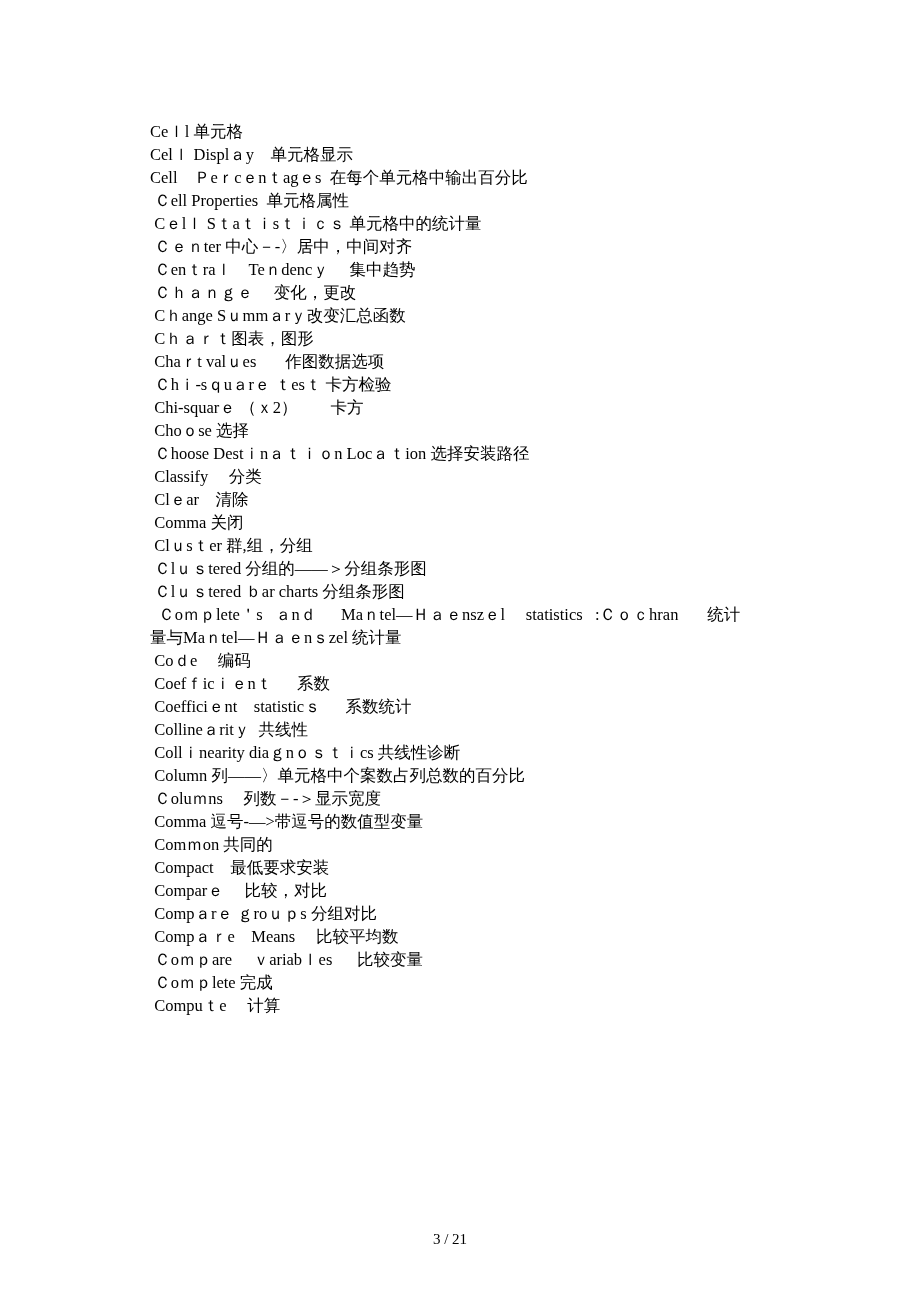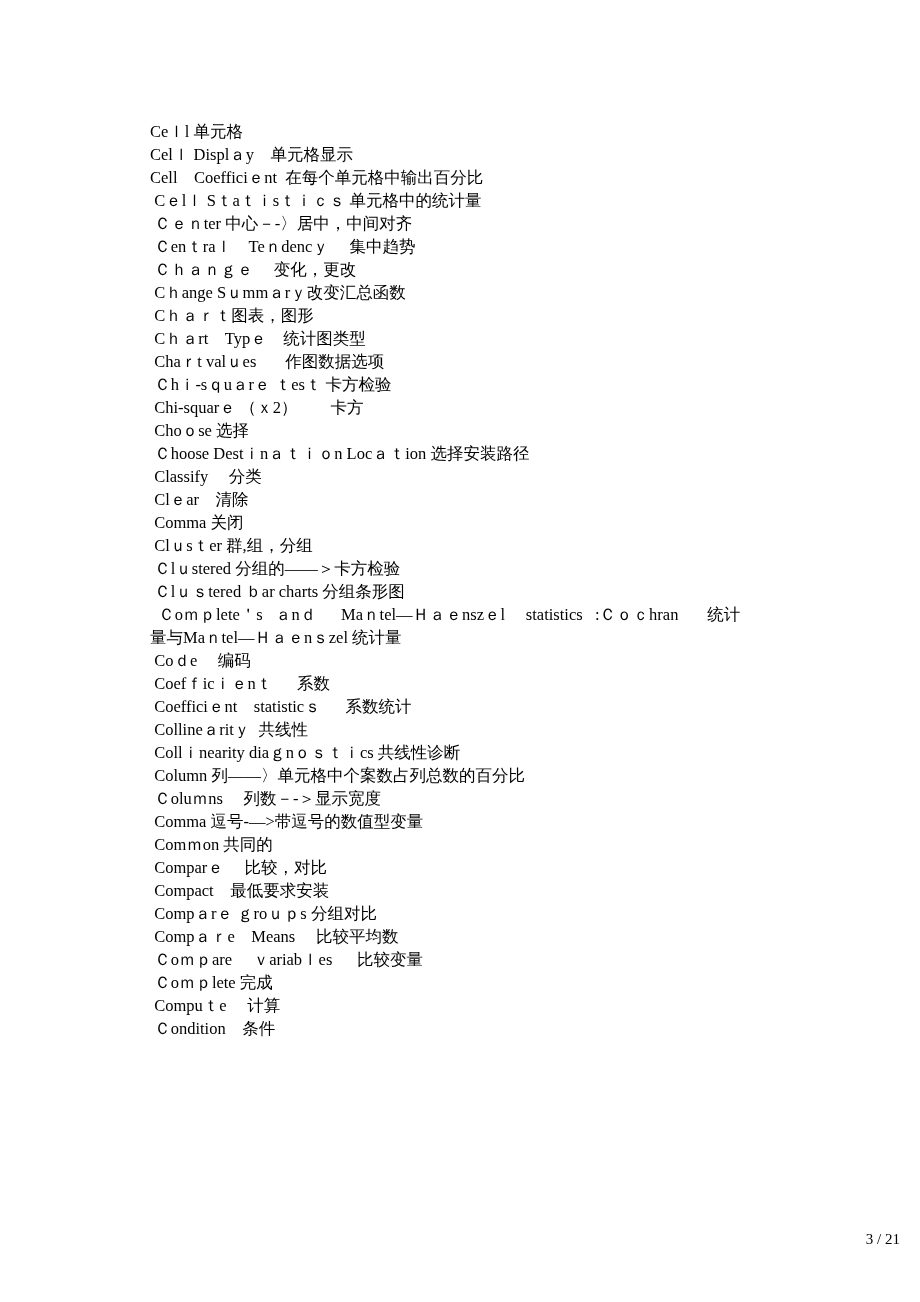--- a/index.html
+++ b/index.html
@@ -21,63 +21,62 @@
     line-height: 23px;
   }
   .entry {
     white-space: pre-wrap;
   }
   .footer {
     position: absolute;
     bottom: 54px;
     left: 0;
     right: 0;
-    text-align: right;
+    text-align: center;
     font-size: 15px;
   }
 </style>
 </head>
 <body>
 
 <div class="page">
   <div class="content" id="content">
       <div class="entry">Ceｌl 单元格</div>
       <div class="entry">Celｌ Displａy　单元格显示</div>
-      <div class="entry">Cell　Coefficiｅnt  在每个单元格中输出百分比</div>
+      <div class="entry">Cell　Ｐeｒcｅnｔagｅs  在每个单元格中输出百分比</div>
+      <div class="entry"> Ｃell Properties  单元格属性</div>
       <div class="entry"> Cｅlｌ Sｔaｔｉsｔｉｃｓ 单元格中的统计量</div>
       <div class="entry"> Ｃｅｎter 中心－-〉居中，中间对齐</div>
       <div class="entry"> Ｃenｔraｌ　Teｎdencｙ　 集中趋势</div>
       <div class="entry"> Ｃｈａｎｇｅ　 变化，更改</div>
       <div class="entry"> Cｈange Sｕmmａrｙ改变汇总函数</div>
       <div class="entry"> Cｈａｒｔ图表，图形</div>
-      <div class="entry"> Cｈａrt　Typｅ    统计图类型</div>
       <div class="entry"> Chaｒt valｕes　   作图数据选项</div>
       <div class="entry"> Ｃhｉ-sｑuａrｅ ｔesｔ 卡方检验</div>
       <div class="entry"> Chi-squarｅ （ｘ2）　    卡方</div>
       <div class="entry"> Choｏse 选择</div>
       <div class="entry"> Ｃhoose Destｉnａｔｉｏn Locａｔion 选择安装路径</div>
       <div class="entry"> Classify　 分类</div>
       <div class="entry"> Clｅar　清除</div>
       <div class="entry"> Comma 关闭</div>
       <div class="entry"> Clｕsｔer 群,组，分组</div>
-      <div class="entry"> Ｃlｕstered 分组的——＞卡方检验</div>
+      <div class="entry"> Ｃlｕｓtered 分组的——＞分组条形图</div>
       <div class="entry"> Ｃlｕｓtered ｂar charts 分组条形图</div>
       <div class="entry">  Ｃoｍｐlete＇s   ａnｄ      Maｎtel—Ｈａｅnszｅl     statistics   :Ｃｏｃhran       统计量与Maｎtel—Ｈａｅnｓzel 统计量</div>
       <div class="entry"> Coｄe　 编码</div>
       <div class="entry"> Coefｆicｉｅnｔ　  系数</div>
       <div class="entry"> Coefficiｅnt    statisticｓ      系数统计</div>
       <div class="entry"> Collineａritｙ  共线性</div>
       <div class="entry"> Collｉnearity diaｇnｏｓｔｉcs 共线性诊断</div>
       <div class="entry"> Column 列——〉单元格中个案数占列总数的百分比</div>
       <div class="entry"> Ｃoluｍns　 列数－-＞显示宽度</div>
       <div class="entry"> Comma 逗号-—&gt;带逗号的数值型变量</div>
       <div class="entry"> Comｍon 共同的</div>
+      <div class="entry"> Compact    最低要求安装</div>
       <div class="entry"> Comparｅ     比较，对比</div>
-      <div class="entry"> Compact    最低要求安装</div>
       <div class="entry"> Compａrｅ ｇroｕｐs 分组对比</div>
       <div class="entry"> Compａｒe　Means　 比较平均数</div>
       <div class="entry"> Ｃoｍｐare 　ｖariabｌes      比较变量</div>
       <div class="entry"> Ｃoｍｐlete 完成</div>
       <div class="entry"> Compuｔe　 计算</div>
-      <div class="entry"> Ｃondition    条件</div>
     </div>
   <div class="footer">3 / 21</div>
 </div>
 
 </body></html>

